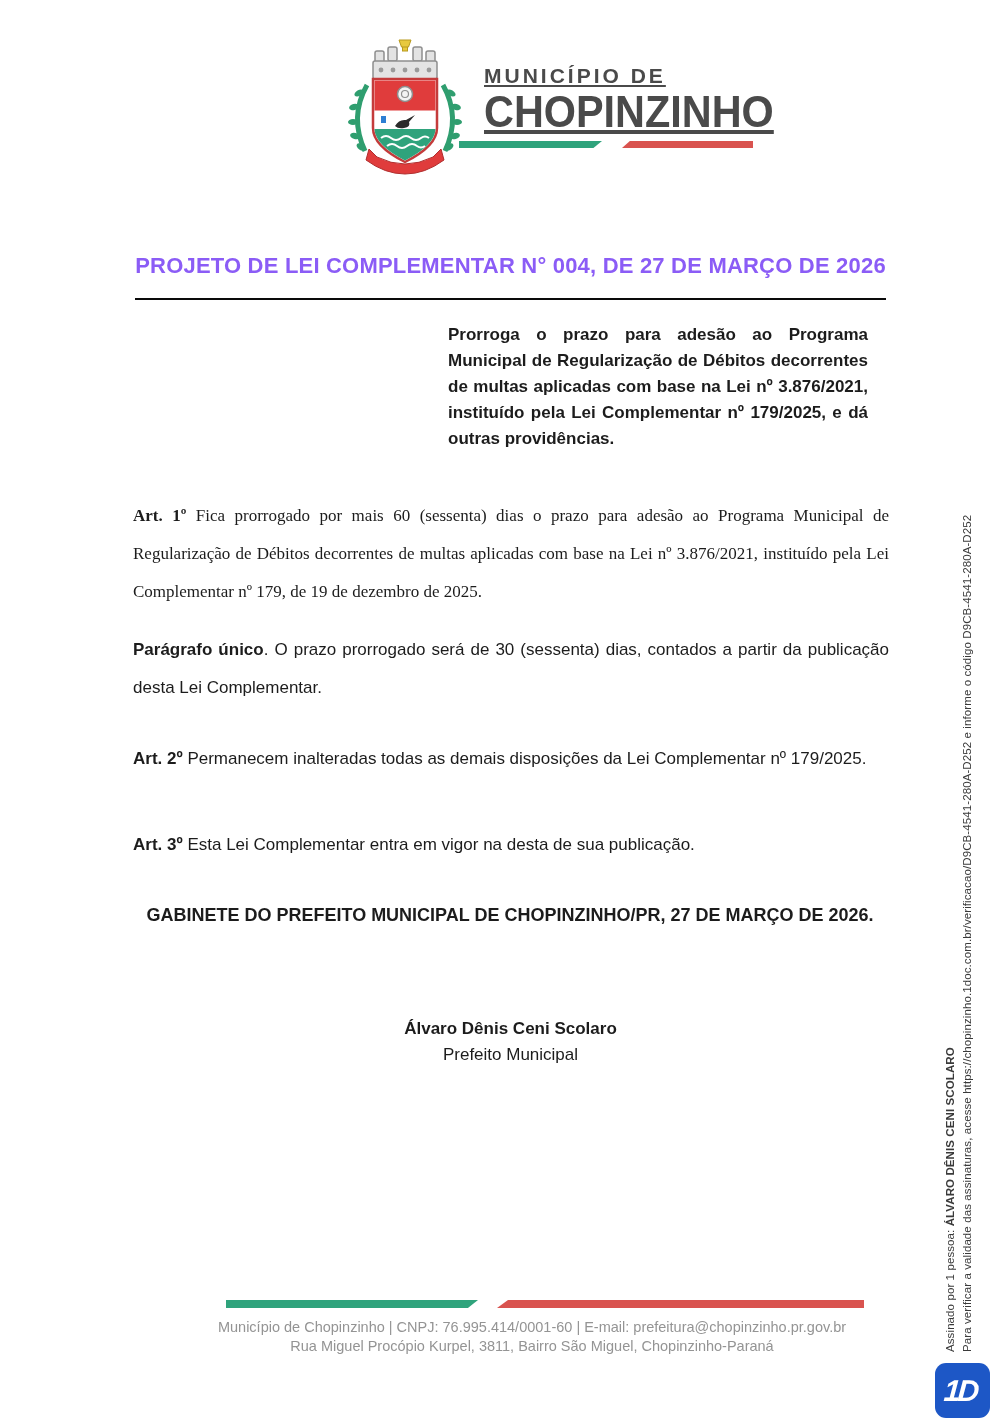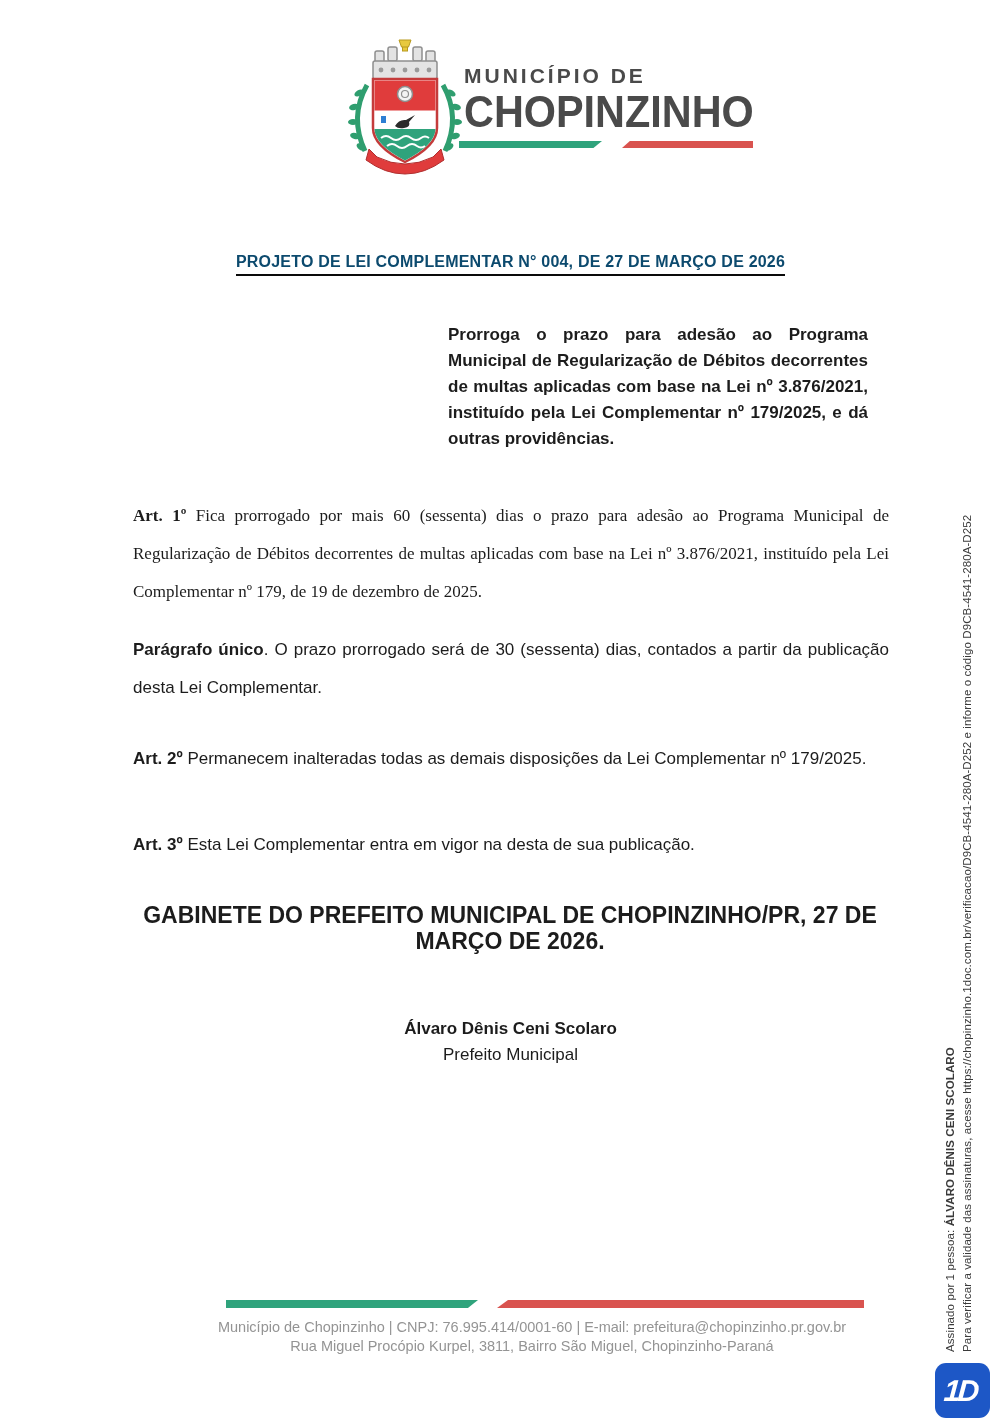--- a/index.html
+++ b/index.html
@@ -6,46 +6,46 @@
     --green:#2fa37c; --red:#d9534f; --logo_text:#4a4a4a;
     --blue:#1d57c6; --footer_text:#949494; --ink:#1c1c1c;
   }
   *{margin:0;padding:0;box-sizing:border-box;}
   html,body{background:#ffffff;}
   body{font-family:"Liberation Sans","DejaVu Sans",sans-serif;color:var(--ink);}
   .page{position:relative;width:1000px;height:1424px;background:#fff;overflow:hidden;}
 
   
   .crest{position:absolute;left:345px;top:33px;width:120px;height:142px;}
-  .logo-text{position:absolute;left:464px;top:64px;color:var(--logo_text);}
+  .logo-text{position:absolute;left:484px;top:64px;color:var(--logo_text);text-decoration:underline;}
   .logo-line1{font-size:21px;font-weight:bold;letter-spacing:3px;}
   .logo-line2{font-size:45px;font-weight:bold;letter-spacing:0px;transform:scaleX(.92);transform-origin:left;margin-top:-2px;white-space:nowrap;}
   .logo-bars{position:absolute;left:459px;top:141px;width:300px;height:7px;}
   .logo-bar-green{position:absolute;left:0;top:0;width:143px;height:7px;background:var(--green);
     clip-path:polygon(0 0,100% 0,94% 100%,0 100%);}
   .logo-bar-red{position:absolute;left:163px;top:0;width:131px;height:7px;background:var(--red);
     clip-path:polygon(6% 0,100% 0,100% 100%,0 100%);}
 
   
   .doc-title{position:absolute;left:133px;top:253px;width:755px;text-align:center;}
-  .doc-title span{display:inline-block;font-size:16px;font-weight:bold;color:#0c4a6e;
-    border-bottom:2.5px solid #0a0a0a;padding-bottom:3px;letter-spacing:.2px;}
+  .doc-title span{display:inline-block;font-size:22px;font-weight:bold;color:#8b5cf6;
+    border-bottom:2.5px solid #0a0a0a;padding-bottom:19px;letter-spacing:.2px;}
 
   .ementa{position:absolute;left:448px;top:322px;width:420px;font-size:17px;line-height:26px;
     font-weight:bold;text-align:justify;}
 
   .law-par{position:absolute;left:133px;width:756px;font-size:17px;line-height:38px;text-align:justify;}
   .law-par b{font-weight:bold;}
   .p-art1{top:497px;font-family:Liberation Serif, serif;}
   .p-unico{top:631px;}
   .p-art2{top:740px;}
   .p-art3{top:826px;}
 
   .gabinete{position:absolute;left:140px;top:902px;width:740px;text-align:center;
-    font-size:23px;font-weight:bold;line-height:26px;}
+    font-size:18px;font-weight:bold;line-height:26px;}
 
   .signature{position:absolute;left:133px;top:1016px;width:755px;text-align:center;line-height:26px;}
   .sig-name{font-size:17px;font-weight:bold;}
   .sig-role{font-size:17px;}
 
   
   .footer-bars{position:absolute;left:226px;top:1300px;width:638px;height:8px;}
   .f-bar-green{position:absolute;left:0;top:0;width:252px;height:8px;background:var(--green);
     clip-path:polygon(0 0,100% 0,96% 100%,0 100%);}
   .f-bar-red{position:absolute;left:271px;top:0;width:367px;height:8px;background:var(--red);

